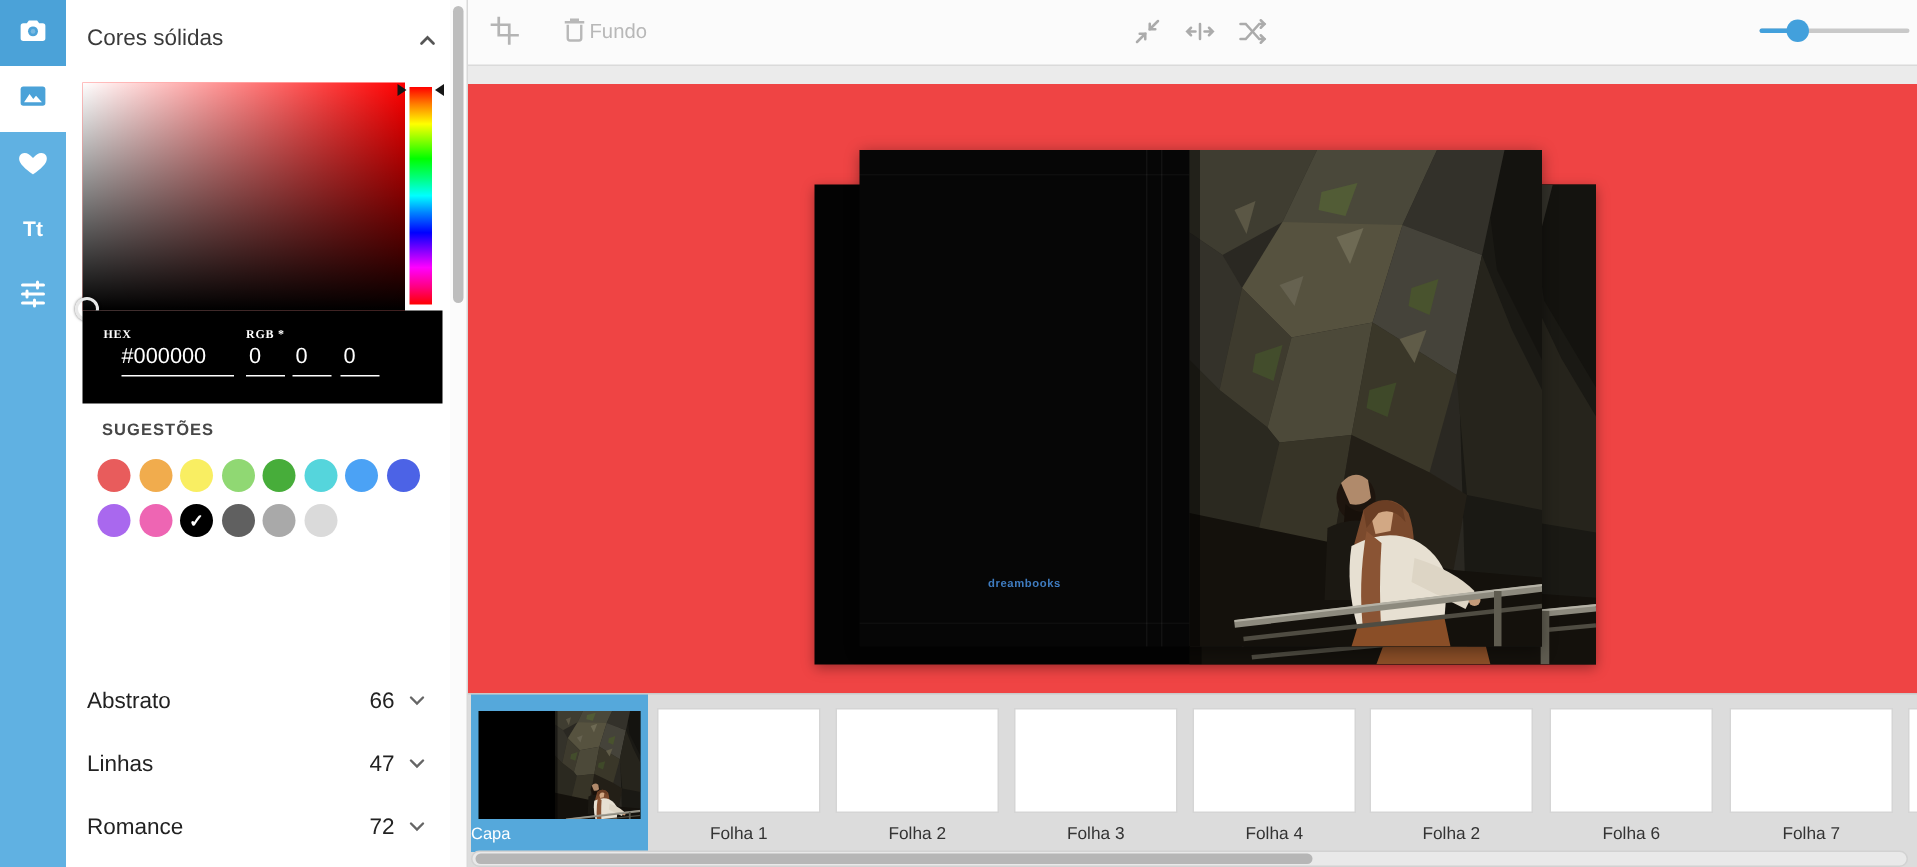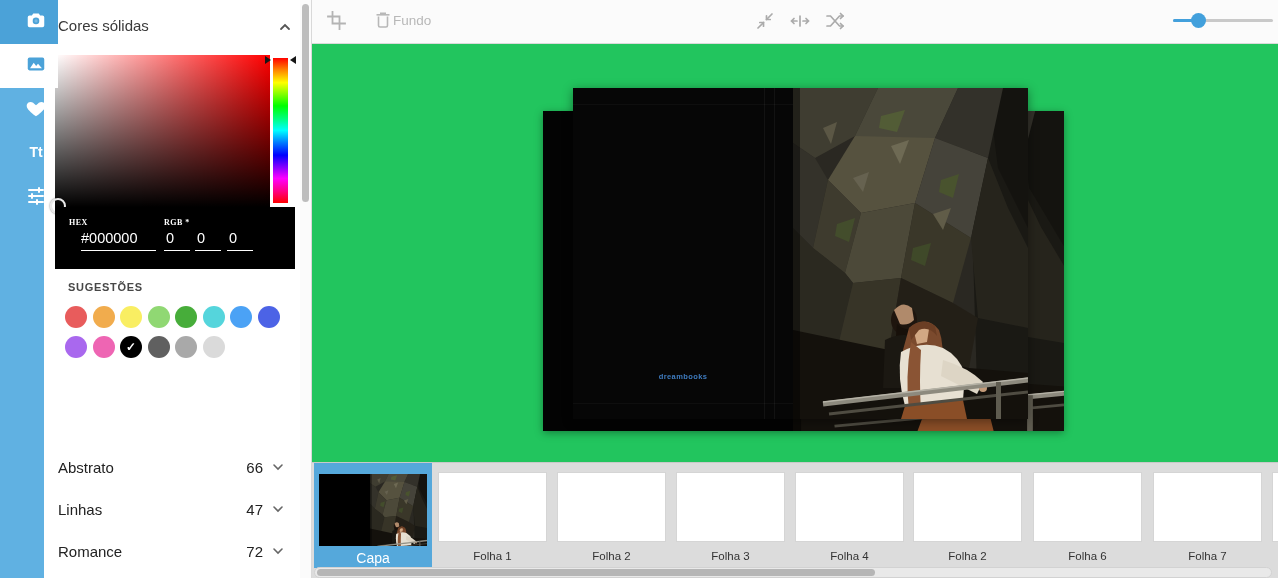--- a/index.html
+++ b/index.html
@@ -2,21 +2,21 @@
 <html><head>
 <meta charset="utf-8">
 <style>
   html,body{margin:0;padding:0;background:#fff;}
   .app{position:relative;width:1278px;height:578px;overflow:hidden;
        font-family:"Liberation Sans",sans-serif;background:#fff;-webkit-font-smoothing:antialiased;}
   .abs{position:absolute;}
 
   
   .sidebar{position:absolute;left:0;top:0;width:44px;height:578px;background:#60b1e2;z-index:5;}
-  .rail-item{position:absolute;left:0;width:44px;height:44px;display:flex;align-items:center;justify-content:center;cursor:pointer;padding-left:14px;}
+  .rail-item{position:absolute;left:0;width:44px;height:44px;display:flex;align-items:center;justify-content:center;cursor:pointer;}
   .rail-item.first{background:#4ba2d8;}
   .rail-item.active{background:#ffffff;}
 
   
   .panel{position:absolute;left:44px;top:0;width:256px;height:578px;background:#fff;z-index:4;}
   .panel-title{position:absolute;left:14px;top:17px;font-size:15px;color:#3a3a3a;}
   .panel-collapse{position:absolute;left:232px;top:18px;width:18px;height:18px;cursor:pointer;}
   .sv-box{position:absolute;left:11px;top:55px;width:215px;height:152px;
       background:linear-gradient(to top,#000,rgba(0,0,0,0)),
                  linear-gradient(to right,#fff,rgba(255,255,255,0)),#ff0000;}
@@ -52,38 +52,38 @@
 
   
   .main{position:absolute;left:312px;top:0;width:1113px;height:578px;background:#ebebeb;}
   .toolbar{position:absolute;left:0;top:0;width:966px;height:43px;background:#fbfbfb;border-bottom:1px solid #dadada;}
   .tb-icon{position:absolute;top:10px;width:22px;height:22px;color:#b4b4b4;}
   .tb-fundo-label{position:absolute;left:81px;top:13px;font-size:13.5px;color:#b8b8b8;}
   .tb-slider-track{position:absolute;left:861px;top:19px;width:100px;height:3px;background:#c9c9c9;border-radius:2px;}
   .tb-slider-fill{position:absolute;left:861px;top:19px;width:26px;height:3px;background:#42a0dc;border-radius:2px;}
   .tb-slider-thumb{position:absolute;left:879px;top:13px;width:15px;height:15px;border-radius:50%;background:#42a0dc;cursor:pointer;}
 
-  .canvas{position:absolute;left:0;top:44px;width:966px;height:419px;background:#22c55e;overflow:hidden;}
+  .canvas{position:absolute;left:0;top:56px;width:966px;height:419px;background:#ef4444;overflow:hidden;}
   .book-back{position:absolute;left:231px;top:67px;width:521px;height:320px;background:#030303;
       box-shadow:0 2px 8px rgba(0,0,0,.35);}
   .book-front{position:absolute;left:261px;top:44px;width:455px;height:331px;background:#060606;
       box-shadow:0 2px 10px rgba(0,0,0,.4);}
   .brand{position:absolute;left:0;top:284px;width:220px;text-align:center;font-size:7.5px;font-weight:bold;
       letter-spacing:.4px;color:#3f7cc0;}
   .guide-v{position:absolute;top:0;width:1px;height:331px;background:rgba(255,255,255,.05);}
   .guide-h{position:absolute;left:0;width:220px;height:1px;background:rgba(255,255,255,.035);}
   .photo{display:block;}
 
   
   .filmstrip{position:absolute;left:0;top:462px;width:966px;height:116px;background:#dcdcdc;border-top:1px solid #c9c9c9;}
   .cover-tile{position:absolute;left:2px;top:0;width:118px;height:105px;background:#55a8db;cursor:pointer;}
   .cover-thumb{position:absolute;left:5px;top:11px;width:108px;height:72px;background:#000;overflow:hidden;}
   .page-tile{position:absolute;top:10px;width:107px;height:68px;background:#fff;box-shadow:0 0 0 1px #d5d5d5;cursor:pointer;}
   .page-label{position:absolute;top:87px;width:107px;text-align:center;font-size:11.5px;color:#333;}
-  .cover-label{position:absolute;left:0;top:87px;width:118px;text-align:center;font-size:14px;color:#fff;}
+  .cover-label{position:absolute;left:0;top:87px;width:118px;text-align:left;font-size:11px;color:#fff;}
   .h-scroll{position:absolute;left:2px;top:104px;width:958px;height:11px;background:#e9e9e9;
       border:1px solid #d2d2d2;border-radius:6px;box-sizing:border-box;}
   .h-scroll-thumb{position:absolute;left:2px;top:1px;width:558px;height:7px;background:#b6b6b6;border-radius:4px;}
 </style>
 </head>
 <body>
 
 <svg width="0" height="0" style="position:absolute" aria-hidden="true">
   <defs>
     <symbol id="photoScene" viewBox="0 0 235 331">

